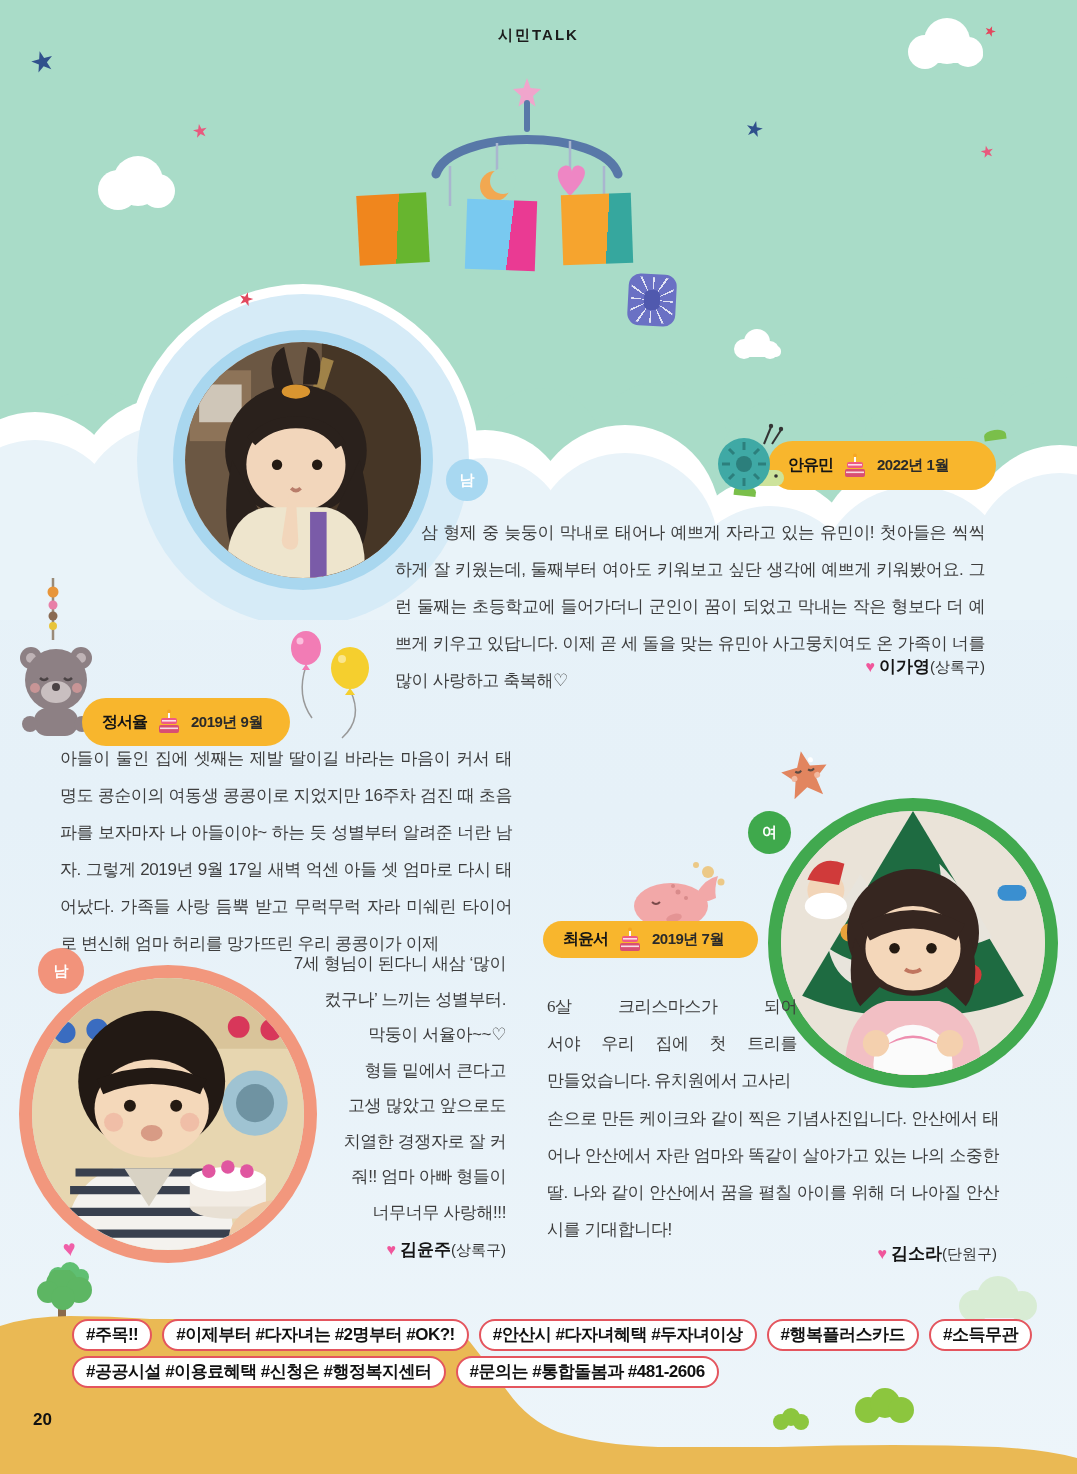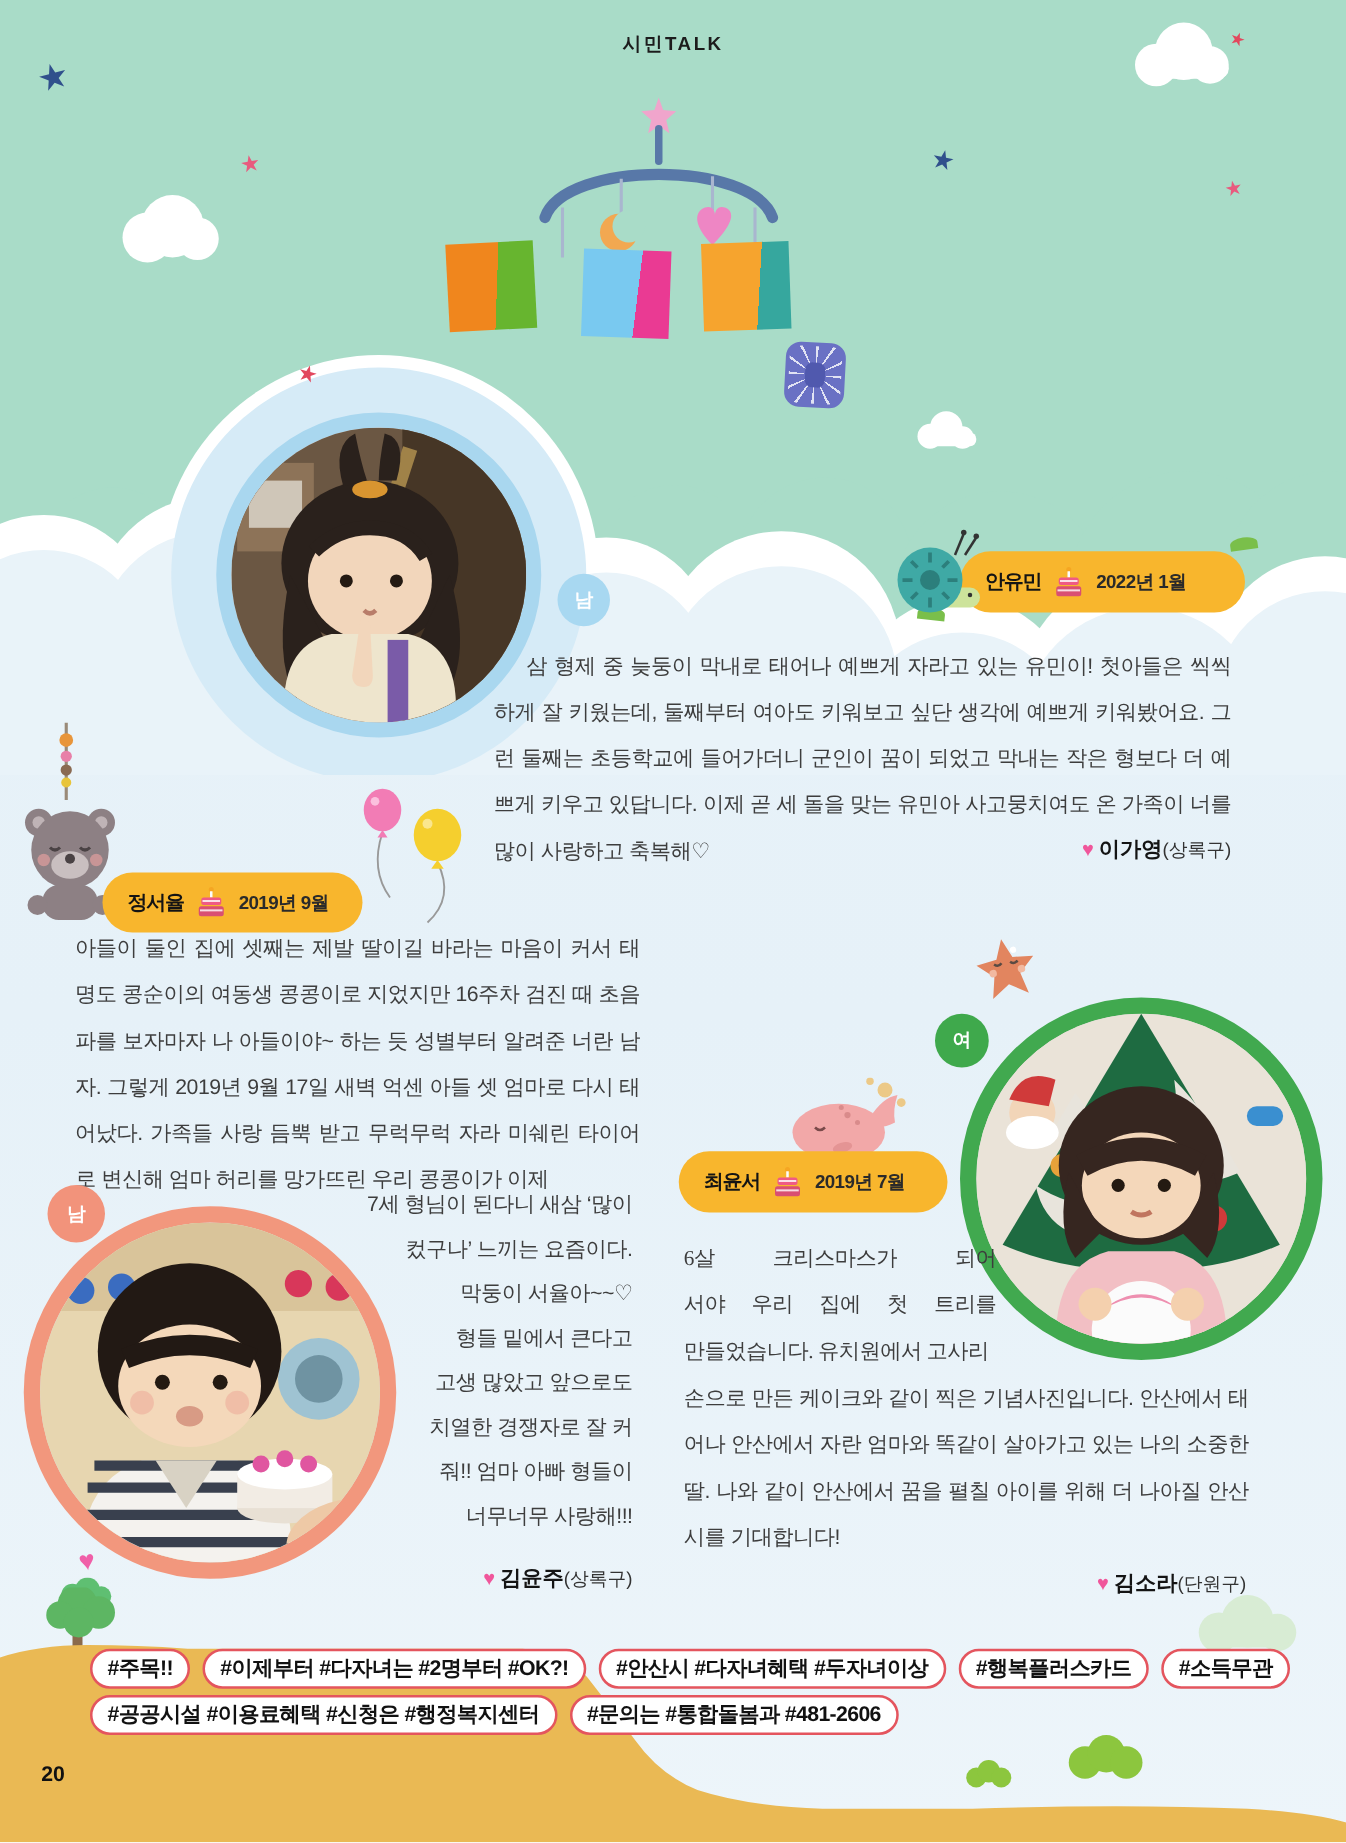--- a/index.html
+++ b/index.html
@@ -28,21 +28,21 @@
   .pill{position:absolute;background:#f8b62d;border-radius:26px;display:flex;align-items:center;
     box-sizing:border-box;padding:0 14px 0 20px;gap:9px;}
   .pill .nm{font-size:16px;font-weight:bold;color:#141414;letter-spacing:-1px;}
   .pill .dt{font-size:15px;font-weight:bold;color:#2a2a2a;letter-spacing:-0.5px;}
   .grass{position:absolute;width:22px;height:10px;background:#7abf4a;border-radius:50% 50% 0 0;}
   
   .body-text{position:absolute;font-size:17px;line-height:37px;color:#3d3d3d;text-align:justify;letter-spacing:-0.4px;}
   .indent{text-indent:26px;}
   .lines-right div{text-align:right;line-height:35.5px;}
   .lines-just div{text-align:justify;text-align-last:justify;line-height:37px;}
-  .credit{position:absolute;font-size:17px;color:#141414;margin-top:13px;}
+  .credit{position:absolute;font-size:17px;color:#141414;}
   .credit .h{color:#f0569b;font-size:16px;margin-right:4px;}
   .credit .n{font-weight:bold;}
   .credit .r{font-size:15px;color:#333;}
   
   .tag-row{position:absolute;display:flex;gap:10px;}
   .tag{background:#fff;border:2px solid #e4555e;border-radius:17px;padding:2px 12px 3px;
     font-weight:bold;font-size:17px;color:#111;white-space:nowrap;letter-spacing:-0.5px;}
   .pagenum{position:absolute;left:33px;top:1410px;font-size:17px;font-weight:bold;color:#111;}
   .heart-deco{position:absolute;color:#f05fa8;font-size:22px;transform:rotate(-8deg);}
 </style>
@@ -273,21 +273,21 @@
         <circle cx="72" cy="69.5" r="2.5" fill="#e056a0"></circle>
         <circle cx="79" cy="71" r="2.5" fill="#e056a0"></circle>
       <ellipse cx="88" cy="92" rx="16" ry="10" fill="#eec9a6" transform="rotate(-18 88 92)"></ellipse>
       <rect x="90" y="94" width="15" height="5" fill="#d03a3a" transform="rotate(-18 97 96)"></rect>
     </svg>
   </div>
   <div class="gender" style="left:38px;top:948px;width:46px;height:46px;background:#f2937b;">남</div>
 
   <div class="body-text lines-right" style="left:236px;top:946px;width:270px;">
     <div>7세 형님이 된다니 새삼 ‘많이</div>
-    <div>컸구나’ 느끼는 요즘이다.</div>
+    <div>컸구나’ 느끼는 성별부터.</div>
     <div>막둥이 서율아~~♡</div>
     <div>형들 밑에서 큰다고</div>
     <div>고생 많았고 앞으로도</div>
     <div>치열한 경쟁자로 잘 커</div>
     <div>줘!! 엄마 아빠 형들이</div>
     <div>너무너무 사랑해!!!</div>
   </div>
   <div class="credit" style="left:236px;top:1238px;width:270px;text-align:right;">
     <span class="h">♥</span><span class="n">김윤주</span><span class="r">(상록구)</span>
   </div>
@@ -342,21 +342,21 @@
       <circle cx="95" cy="20" r="3.5" fill="#ecc987"></circle>
       <circle cx="70" cy="3" r="3" fill="#ecc987"></circle>
     <path d="M70,32 Q80,16 92,14 Q88,26 90,36 Q78,42 70,38 Z" fill="#f2a8a8"></path>
     <ellipse cx="45" cy="44" rx="37" ry="23" fill="#f2a8a8"></ellipse>
     <path d="M26,40 Q30,44 34,40" stroke="#7a4a4a" stroke-width="2" fill="none"></path>
     <circle cx="52" cy="30" r="2.5" fill="#d98b8b"></circle>
       <circle cx="60" cy="36" r="2" fill="#d98b8b"></circle>
       <circle cx="47" cy="24" r="2" fill="#d98b8b"></circle>
     <ellipse cx="48" cy="56" rx="8" ry="4" fill="#e49494" transform="rotate(-15 48 56)"></ellipse>
   </svg>
-  <div class="pill" style="left:543px;top:921px;width:215px;height:49px;">
+  <div class="pill" style="left:543px;top:921px;width:215px;height:37px;">
     <span class="nm">최윤서</span>
     <svg width="26" height="26" viewBox="0 0 26 26">
       <circle cx="13" cy="2.5" r="2" fill="#f5a623"></circle>
         <rect x="12" y="4" width="2" height="5" fill="#fdfdfd"></rect>
       <rect x="5" y="9" width="16" height="6" rx="2" fill="#ef5a84"></rect>
       <rect x="3" y="16" width="20" height="8" rx="2" fill="#d94f72"></rect>
       <rect x="6" y="11" width="14" height="1.6" fill="#ffffff" opacity="0.8"></rect>
       <rect x="4" y="18.5" width="18" height="1.6" fill="#ffffff" opacity="0.8"></rect>
     </svg>
     <span class="dt">2019년 7월</span>

